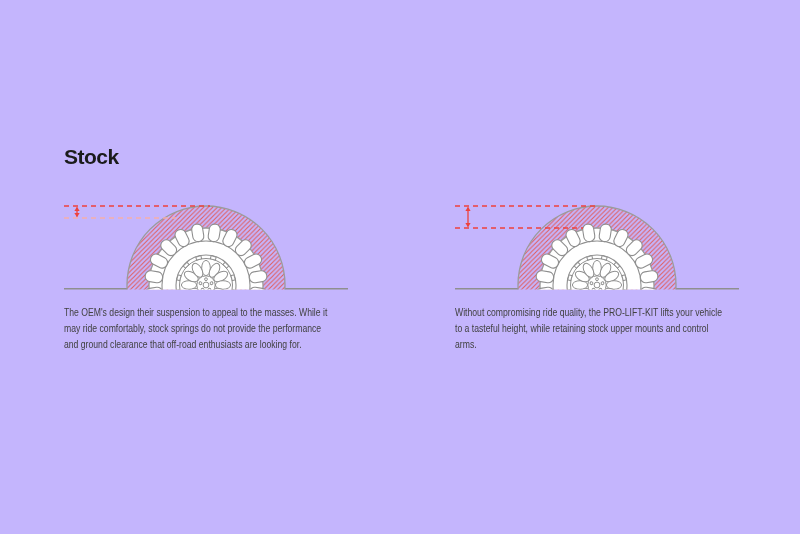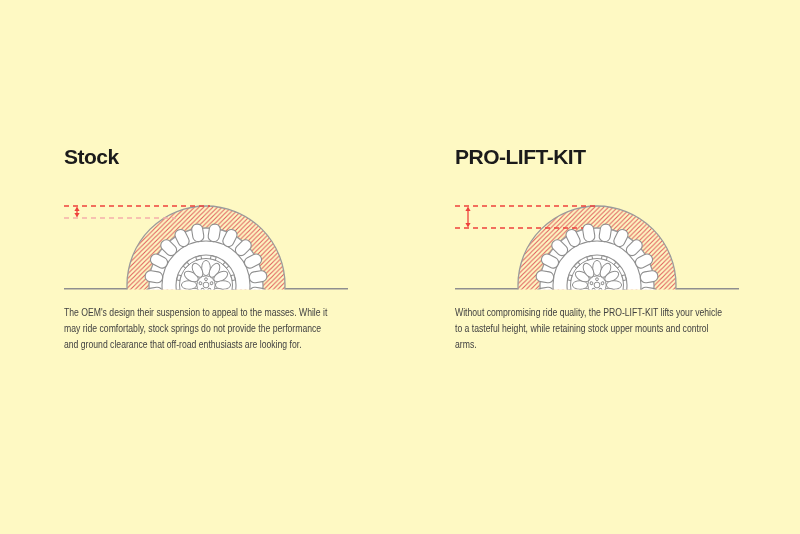--- a/index.html
+++ b/index.html
@@ -1,19 +1,19 @@
 <!DOCTYPE html>
 <html><head>
 <meta charset="utf-8">
 <style>
   html,body{margin:0;padding:0;background:#ffffff;}
   .canvas{
     position:relative;
     width:800px;height:534px;
-    background:#fef9c3;
+    background:#c4b5fd;
     overflow:hidden;
     font-family:"Liberation Sans","DejaVu Sans",sans-serif;
   }
   .panel{position:absolute;top:146px;width:309px;height:214px;}
   .panel.left{left:64px;}
   .panel.right{left:455px;}
   .panel h2{
     margin:0;
     font-size:21px;
     line-height:22px;
@@ -126,21 +126,20 @@
         </g>
       </svg>
     <div class="description">
         <div class="line">The OEM's design their suspension to appeal to the masses. While it</div>
         <div class="line">may ride comfortably, stock springs do not provide the performance</div>
         <div class="line">and ground clearance that off-road enthusiasts are looking for.</div>
       </div>
   </section>
 
   <section class="panel right">
-    <h2>PRO-LIFT-KIT</h2>
     <svg class="illustration" viewBox="0 0 309 101">
         <defs>
           <pattern id="hatch1" patternUnits="userSpaceOnUse" width="4.6" height="4.6">
             <path d="M-1.15 1.15 L1.15 -1.15 M-1.15 5.75 L5.75 -1.15 M3.45 5.75 L5.75 3.45" stroke="#e05e5e" stroke-width="1.1" fill="none"></path>
           </pattern>
           <clipPath id="gclip1">
             <rect x="-5" y="0" width="320" height="94.4"></rect>
           </clipPath>
         </defs>
         <g clip-path="url(#gclip1)">

